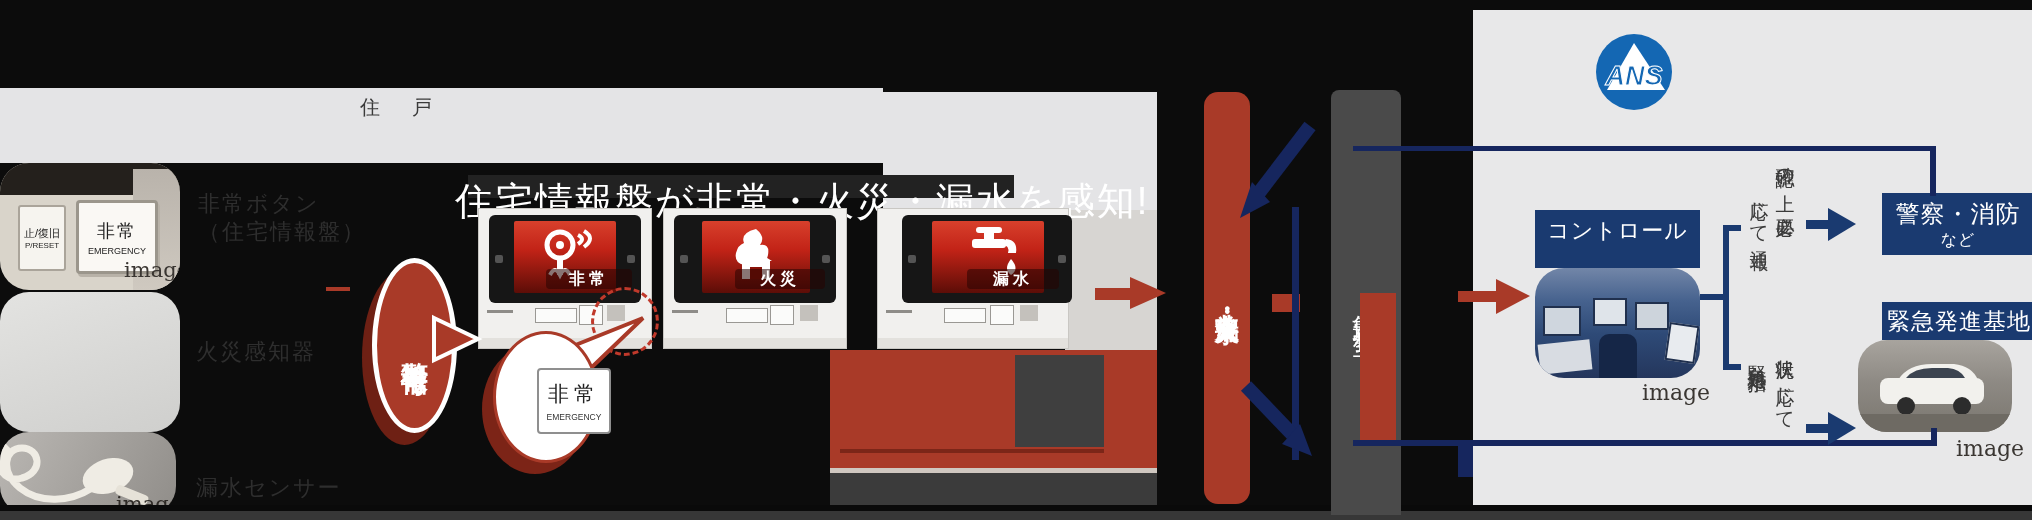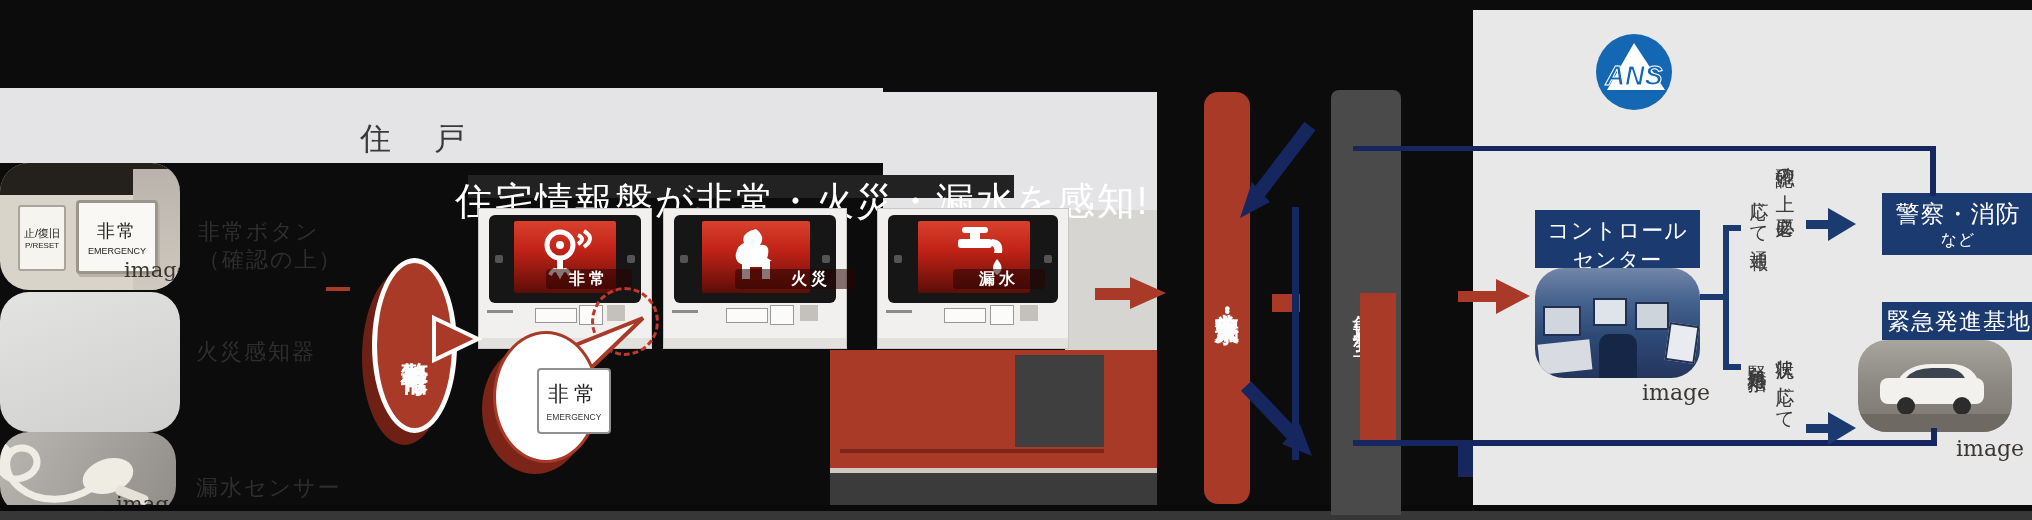--- a/index.html
+++ b/index.html
@@ -32,41 +32,41 @@
 </style>
 </head>
 <body>
 
 <div id="stage">
 
   <div class="abs band" style="left:0;top:88px;width:883px;height:75px;"></div>
   <div class="abs band" style="left:883px;top:92px;width:274px;height:118px;"></div>
   <div class="abs" style="left:1065px;top:210px;width:92px;height:142px;background:#d7d5d2;"></div>
 
-  <div class="abs" style="left:360px;top:94px;font-size:31px;color:#3a3a3a;letter-spacing:6px;margin-top:24px;">住　戸</div>
+  <div class="abs" style="left:360px;top:94px;font-size:20px;color:#3a3a3a;letter-spacing:6px;">住　戸</div>
 
   <div class="abs" style="left:468px;top:175px;width:546px;height:23px;background:#222;"></div>
   <div class="abs" style="left:455px;top:176px;font-size:38px;color:#ffffff;letter-spacing:2px;z-index:2;">住宅情報盤が非常・火災・漏水を感知!</div>
 
   <div class="abs photo" style="left:0;top:163px;width:180px;height:127px;background:#d9d4ca;z-index:2;">
     <div class="abs" style="left:0;top:0;width:180px;height:32px;background:#24201c;"></div>
     <div class="abs" style="left:133px;top:6px;width:47px;height:121px;background:linear-gradient(#b9b3ab,#cfc9c0);"></div>
     <div class="abs flexc" style="left:-6px;top:42px;width:44px;height:62px;background:#f6f4ef;border:2px solid #aaa49a;border-radius:3px;flex-direction:column;">
       <span style="font-size:11px;color:#222;">止/復旧</span>
       <span style="font-size:8px;color:#222;">P/RESET</span>
     </div>
     <div class="abs flexc" style="left:52px;top:37px;width:76px;height:68px;background:#faf8f4;border:3px solid #9b968c;border-radius:4px;flex-direction:column;box-shadow:2px 3px 0 #b8b2a8;">
       <span style="font-size:18px;color:#1d1d1d;letter-spacing:2px;">非常</span>
       <span style="font-size:9px;color:#1d1d1d;margin-top:3px;">EMERGENCY</span>
     </div>
     <div class="abs serifcap" style="left:124px;top:95px;font-size:21px;">image</div>
   </div>
-  <div class="abs faintlabel" style="left:198px;top:190px;z-index:2;margin-top:28px;">
+  <div class="abs faintlabel" style="left:198px;top:190px;z-index:2;">
     <div>非常ボタン</div>
-    <div>（確認の上）</div>
+    <div>（住宅情報盤）</div>
   </div>
 
   <div class="abs photo" style="left:0;top:292px;width:180px;height:140px;background:linear-gradient(160deg,#e3e3e1,#cfcfcd);z-index:2;">
     
     
     
   </div>
   <div class="abs faintlabel" style="left:196px;top:338px;z-index:2;">火災感知器</div>
   <div class="abs" style="left:326px;top:287px;width:24px;height:4px;background:#a93a28;z-index:2;"></div>
 
@@ -111,33 +111,33 @@
 
   <div class="abs monitor" style="left:663px;top:208px;width:182px;height:139px;z-index:3;">
     <div class="bezel" style="left:10px;top:6px;width:162px;height:88px;">
       <div class="screen" style="left:28px;top:6px;width:108px;height:72px;">
         <svg width="108" height="72">
           <path d="M54 8 q10 8 4 16 q10 -2 8 10 q-2 10 -12 10 l-12 0 q-10 -2 -8 -12 q2 -8 8 -10 q-4 -10 12 -14z" fill="#fff"></path>
           <polygon points="38,40 70,40 54,30" fill="#fff"></polygon>
           <rect x="40" y="40" width="28" height="18" fill="#fff"></rect>
           <rect x="48" y="46" width="12" height="12" fill="#8a1208"></rect>
         </svg>
-        <div class="screenband flexc" style="left:9px;top:48px;width:90px;height:20px;font-size:16px;letter-spacing:4px;padding-left:31px;">火災</div>
+        <div class="screenband flexc" style="left:9px;top:48px;width:90px;height:20px;font-size:16px;letter-spacing:4px;">火災</div>
       </div>
       <div class="sidedot" style="left:6px;top:40px;background:#777;"></div>
       <div class="sidedot" style="right:6px;top:40px;background:#777;"></div>
     </div>
     <div class="microbar" style="left:8px;top:101px;width:26px;"></div>
     <div class="microbox" style="left:62px;top:99px;width:40px;height:13px;"></div>
     <div class="microbox" style="left:106px;top:96px;width:22px;height:18px;"></div>
     <div class="abs" style="left:136px;top:96px;width:18px;height:16px;background:#c4c1bc;"></div>
   </div>
 
   <div class="abs monitor" style="left:877px;top:208px;width:190px;height:139px;z-index:3;">
-    <div class="bezel" style="left:10px;top:6px;width:170px;height:88px;text-decoration:underline;">
+    <div class="bezel" style="left:24px;top:6px;width:170px;height:88px;text-decoration:underline;">
       <div class="screen" style="left:30px;top:6px;width:112px;height:72px;">
         <svg width="112" height="72">
           <rect x="40" y="18" width="34" height="9" rx="3" fill="#fff"></rect>
           <rect x="52" y="10" width="10" height="10" fill="#fff"></rect>
           <rect x="44" y="6" width="26" height="6" rx="3" fill="#fff"></rect>
           <path d="M74 18 q12 1 10 14 l-8 0 q2 -8 -6 -8z" fill="#fff"></path>
           <path d="M79 40 q6 8 0 12 q-7 -4 0 -12z" fill="#fff"></path>
           <path d="M79 38 q-8 10 0 16 q9 -6 0 -16z" fill="#fff"></path>
         </svg>
         <div class="screenband flexc" style="left:11px;top:48px;width:92px;height:20px;font-size:16px;letter-spacing:4px;">漏水</div>
@@ -186,21 +186,20 @@
   <div class="abs panel" style="left:1473px;top:10px;width:559px;height:495px;z-index:1;"></div>
 
   <svg class="abs" style="left:1595px;top:33px;z-index:2;" width="78" height="78">
     <circle cx="39" cy="39" r="38" fill="#1467b3"></circle>
     <polygon points="39,10 70,57 12,57" fill="#fff"></polygon>
     <text x="39" y="52" text-anchor="middle" font-family="Liberation Sans, sans-serif" font-size="27" font-weight="bold" font-style="italic" fill="#1467b3" stroke="#fff" stroke-width="1">ANS</text>
   </svg>
 
   <div class="abs navybox" style="left:1535px;top:210px;width:165px;height:58px;z-index:2;padding-top:6px;box-sizing:border-box;">
     <div style="font-size:22px;letter-spacing:1px;">コントロール</div>
-    <div style="font-size:21px;letter-spacing:1px;">センター</div>
   </div>
   <div class="abs photo" style="left:1535px;top:268px;width:165px;height:110px;z-index:2;
               background:linear-gradient(180deg,#7286a8 0%,#46628e 30%,#2e4a77 60%,#24365c 100%);">
     <div class="abs" style="left:8px;top:38px;width:34px;height:26px;background:#cfd6de;border:2px solid #20304e;"></div>
     <div class="abs" style="left:58px;top:30px;width:30px;height:24px;background:#dfe4ea;border:2px solid #20304e;"></div>
     <div class="abs" style="left:100px;top:34px;width:30px;height:24px;background:#cdd4dc;border:2px solid #20304e;"></div>
     <div class="abs" style="left:132px;top:56px;width:26px;height:34px;background:#e8ebef;border:2px solid #20304e;transform:rotate(8deg);"></div>
     <div class="abs" style="left:64px;top:66px;width:38px;height:44px;background:#152647;border-radius:10px 10px 0 0;"></div>
     <div class="abs" style="left:4px;top:74px;width:52px;height:30px;background:#d8dce2;transform:rotate(-6deg);"></div>
   </div>

